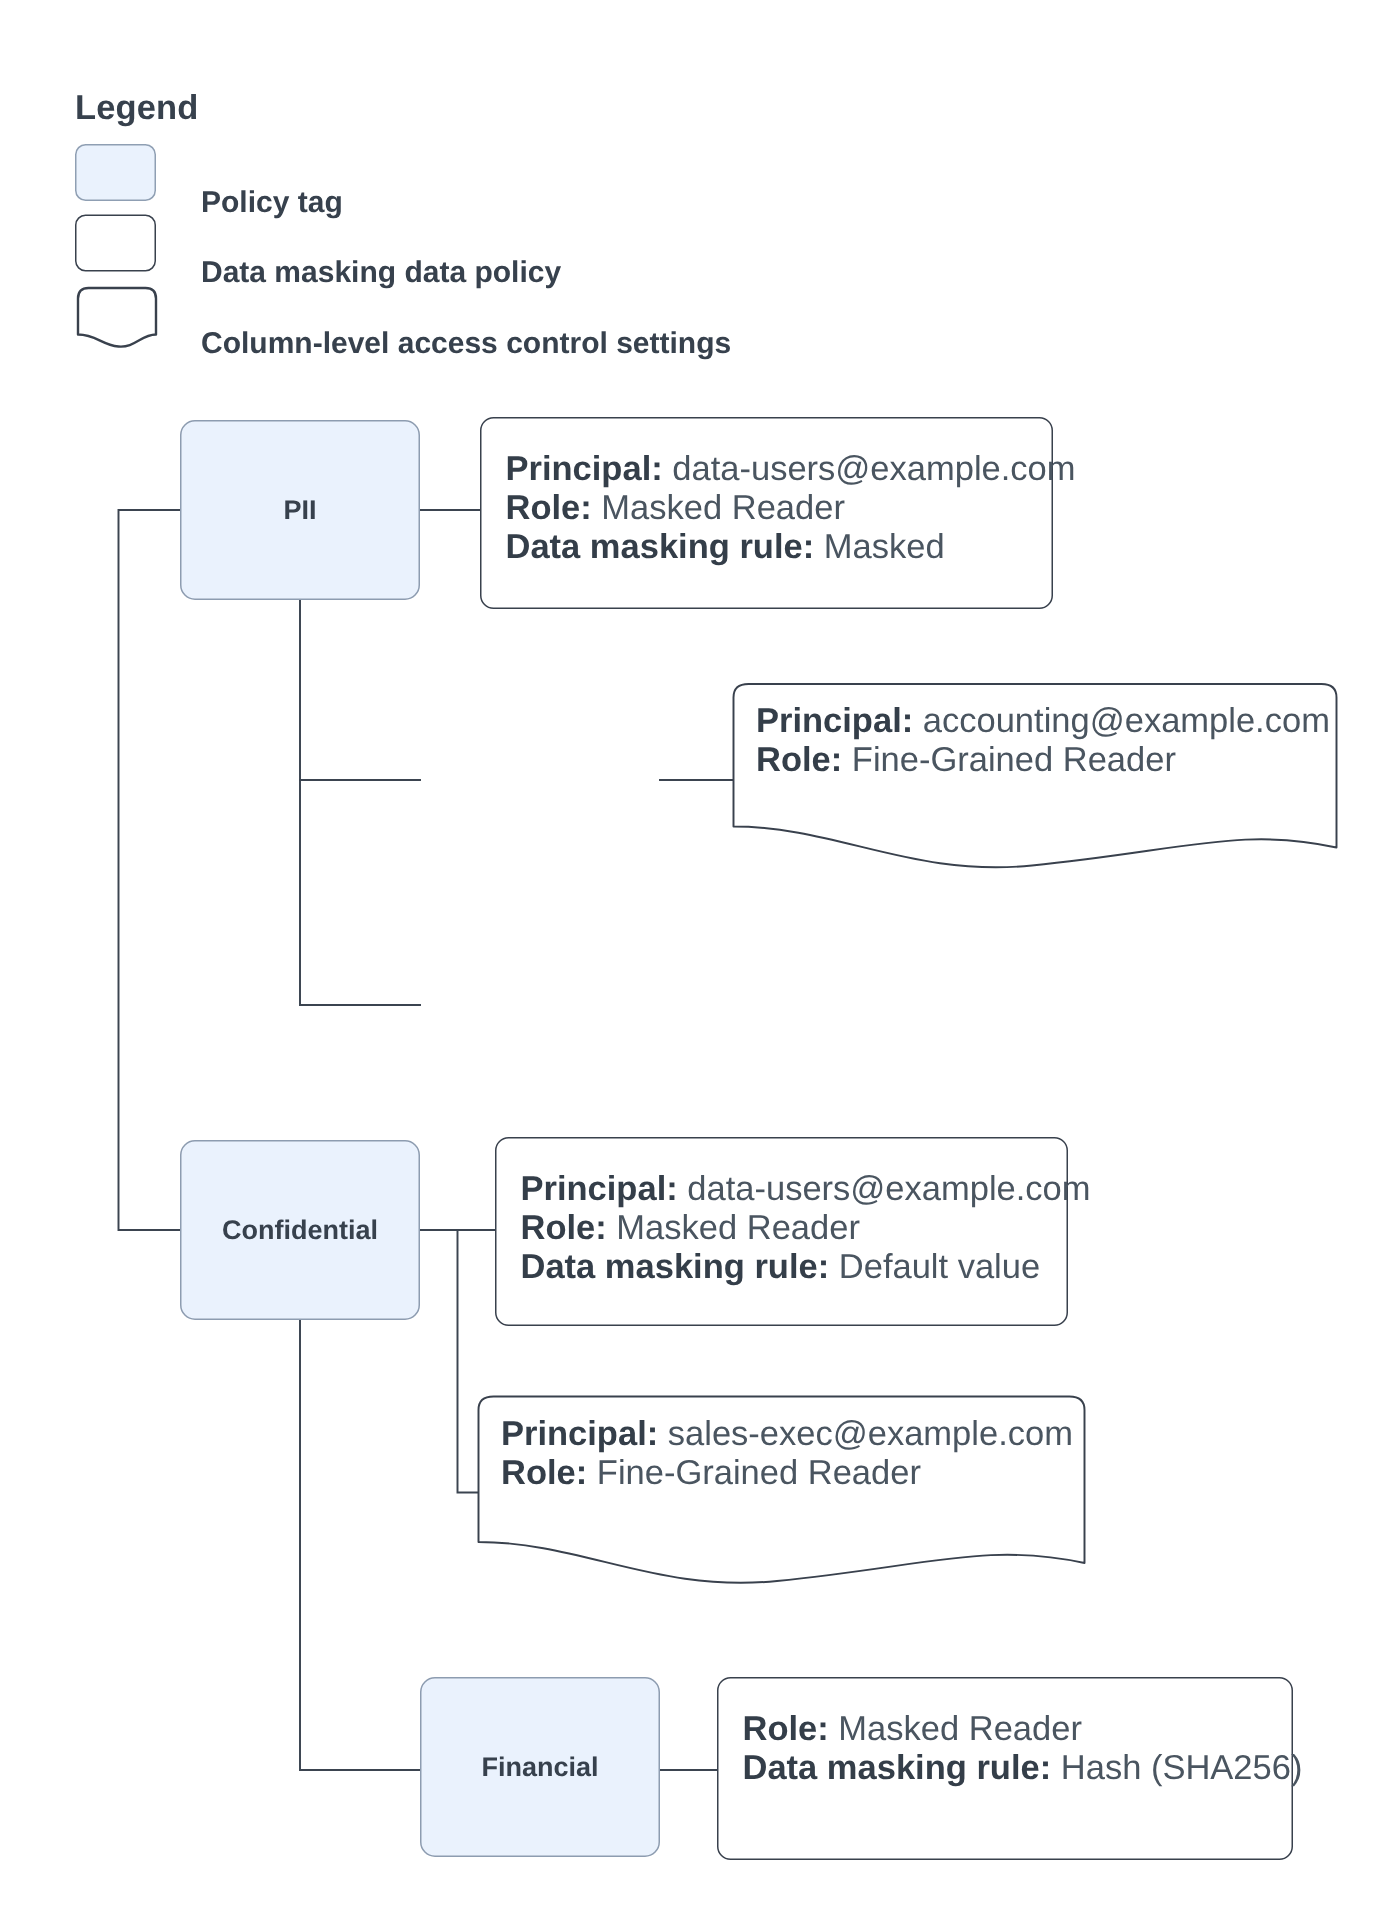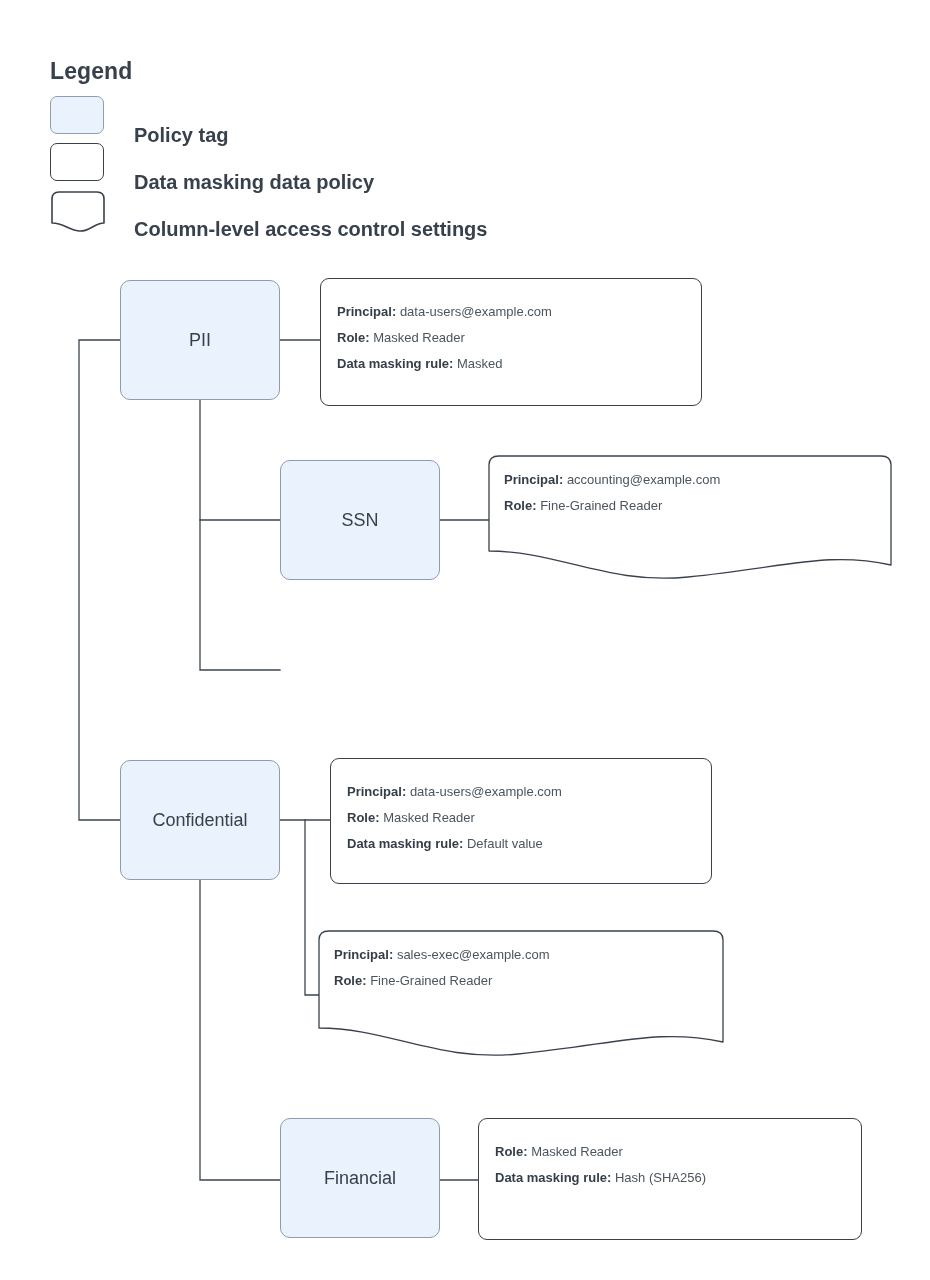--- a/index.html
+++ b/index.html
@@ -85,21 +85,21 @@
     height: 120px;
     background: #eaf2fd;
     border: 1.3px solid #8d9cb0;
     border-radius: 10px;
     display: flex;
     align-items: center;
     justify-content: center;
   }
   .node-label {
     font-size: 18px;
-    font-weight: normal;
+    font-weight: bold;
     color: #37414d;
     text-align: center;
   }
 
   
   .card {
     position: absolute;
     box-sizing: border-box;
     background: #ffffff;
     border: 1.3px solid #39414d;
@@ -112,21 +112,21 @@
     background: transparent;
     padding: 0;
   }
   .wavy-svg {
     position: absolute;
     left: 0;
     top: 0;
   }
   .card-text {
     position: relative;
-    font-size: 13px;
+    font-size: 23px;
     line-height: 26px;
     white-space: nowrap;
     color: #4a5560;
   }
   .card-wavy .card-text {
     padding: 12px 0 0 16px;
   }
   .card-text b {
     color: #343e49;
     font-weight: bold;
@@ -177,23 +177,20 @@
       <path d="M2,9 Q2,2 9,2 L47,2 Q54,2 54,9 L54,33
                C44,33 40,42 29,41 C18,40 14,33 2,33 Z" fill="#ffffff" stroke="#39414d" stroke-width="1.6" stroke-linejoin="round"></path>
     </svg>
     <div class="legend-label">Column-level access control settings</div>
   </div>
 
   <div class="node" style="left:120px; top:280px">
     <span class="node-label">PII</span>
   </div>
 
-  <div class="node" style="left:280px; top:460px">
-    <span class="node-label">SSN</span>
-  </div>
 
 
   <div class="node" style="left:120px; top:760px">
     <span class="node-label">Confidential</span>
   </div>
 
   <div class="node" style="left:280px; top:1118px">
     <span class="node-label">Financial</span>
   </div>
 

